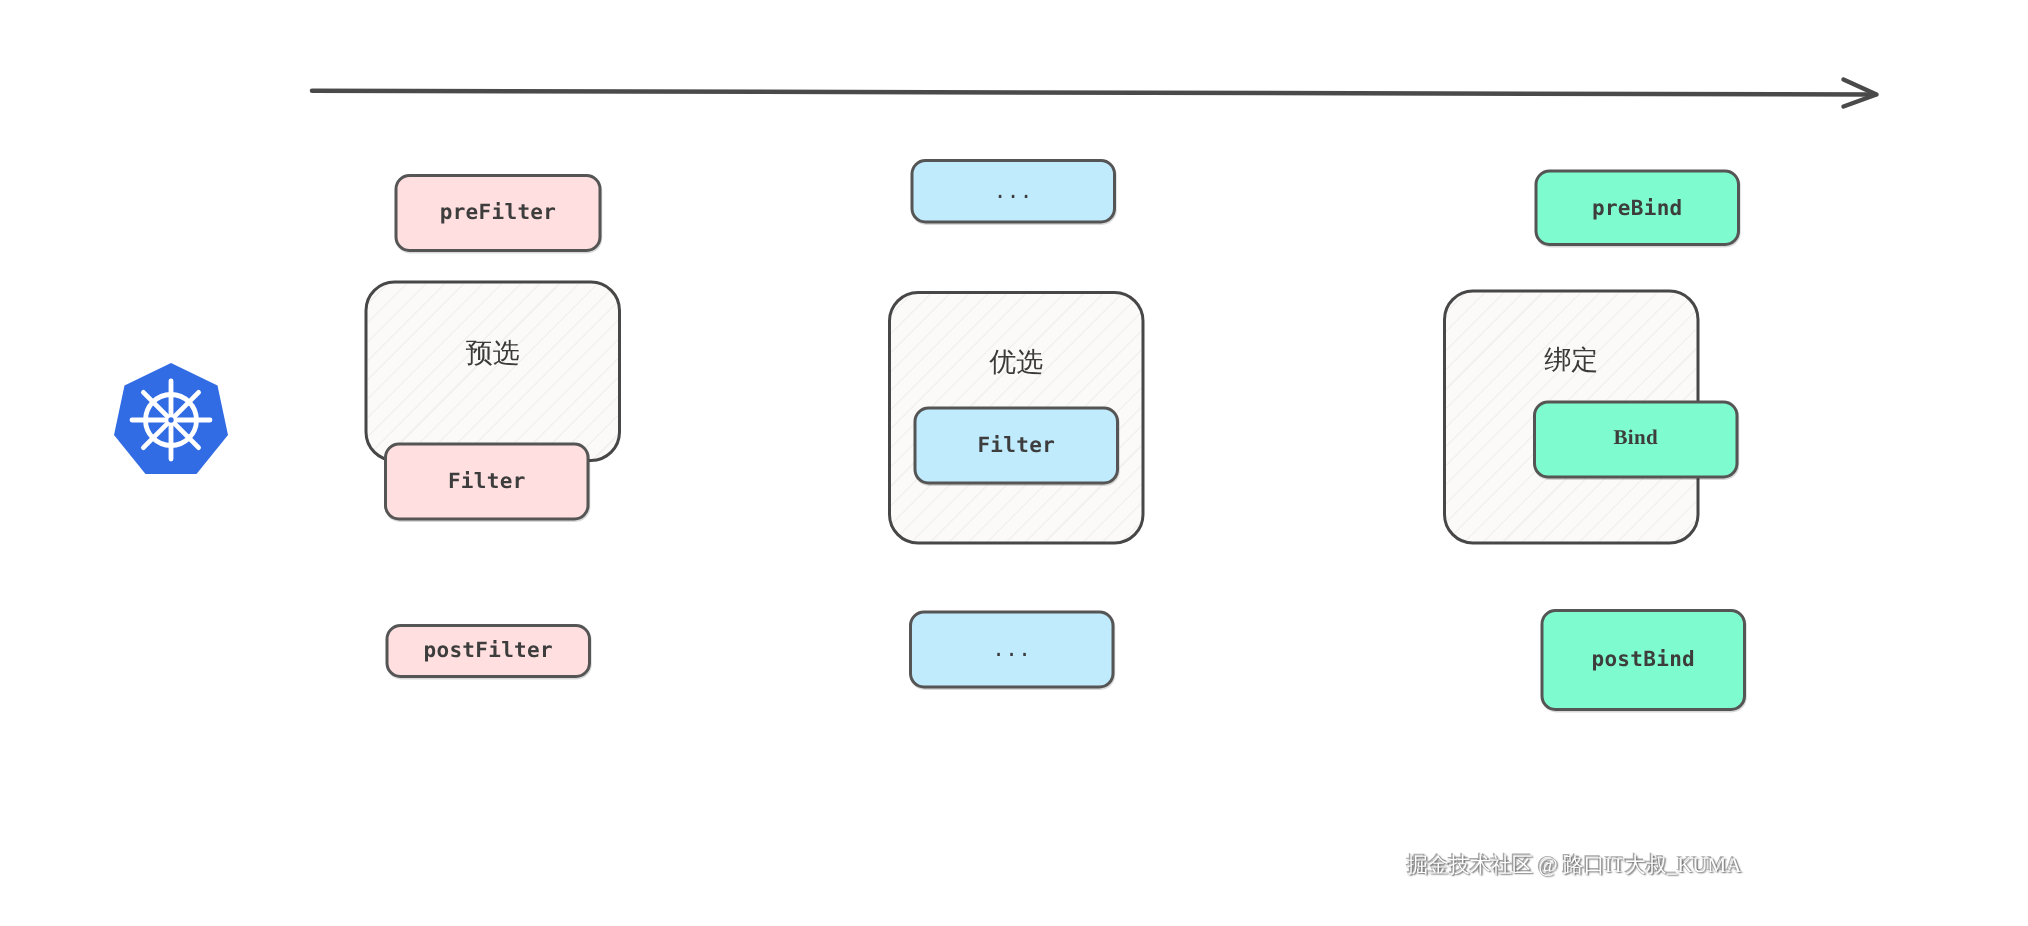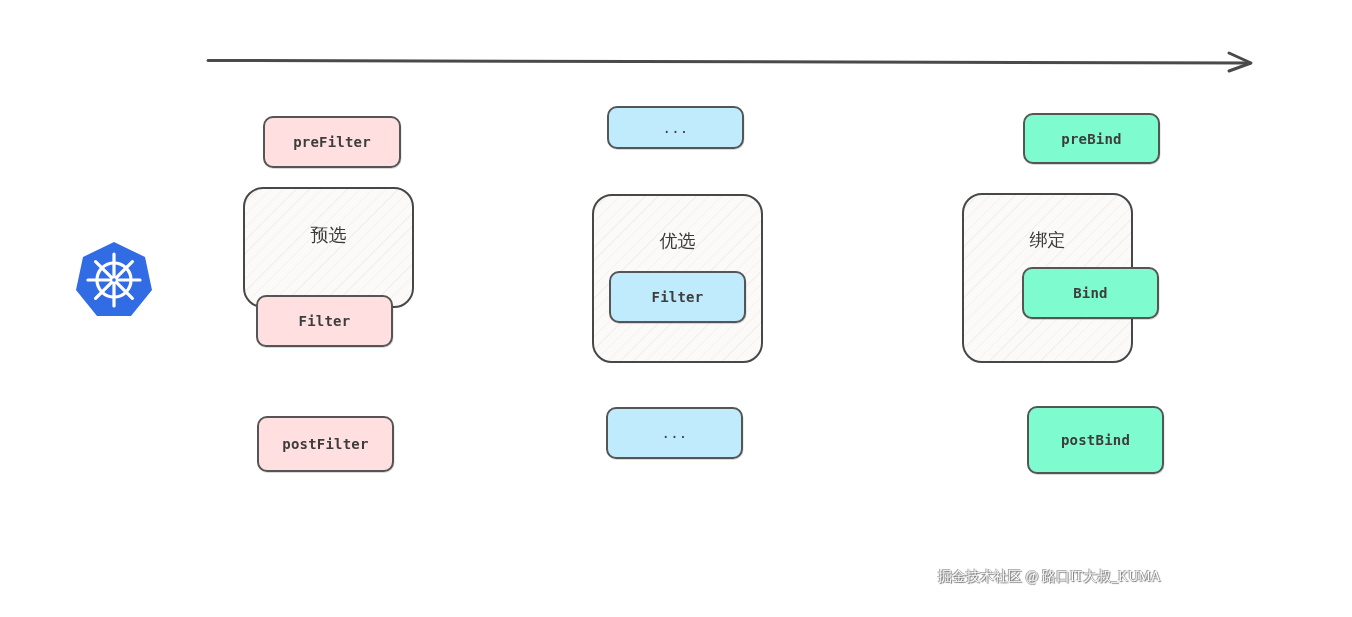--- a/index.html
+++ b/index.html
@@ -61,21 +61,21 @@
 
 <div class="box pink" style="left:263px; top:101px; width:138px; height:52px;">
   <span class="label">preFilter</span>
 </div>
 <div class="stage" style="left:243px; top:187px; width:171px; height:121px;">
   <div class="stage-title" style="top:34px;">预选</div>
 </div>
 <div class="box pink" style="left:256px; top:280px; width:137px; height:52px;justify-content:center;">
   <span class="label">Filter</span>
 </div>
-<div class="box pink" style="left:257px; top:401px; width:137px; height:56px;">
+<div class="box pink" style="left:257px; top:401px; width:137px; height:36px;">
   <span class="label">postFilter</span>
 </div>
 
 <div class="box blue" style="left:607px; top:106px; width:137px; height:43px;">
   <span class="label" style="font-weight:normal;">...</span>
 </div>
 <div class="stage" style="left:592px; top:194px; width:171px; height:169px;">
   <div class="stage-title" style="top:33px;">优选</div>
 </div>
 <div class="box blue" style="left:609px; top:271px; width:137px; height:52px;">
@@ -84,20 +84,20 @@
 <div class="box blue" style="left:606px; top:407px; width:137px; height:52px;">
   <span class="label" style="font-weight:normal;">...</span>
 </div>
 
 <div class="box green" style="left:977px; top:113px; width:137px; height:51px;">
   <span class="label">preBind</span>
 </div>
 <div class="stage" style="left:962px; top:193px; width:171px; height:170px;">
   <div class="stage-title" style="top:33px;">绑定</div>
 </div>
-<div class="box green" style="left:976px; top:267px; width:137px; height:52px;">
+<div class="box green" style="left:976px; top:267px; width:137px; height:52px;font-family:Liberation Serif, serif;">
   <span class="label">Bind</span>
 </div>
 <div class="box green" style="left:981px; top:406px; width:137px; height:68px;">
   <span class="label">postBind</span>
 </div>
 
 <div class="watermark">掘金技术社区 @ 路口IT大叔_KUMA</div>
 
 </body></html>

